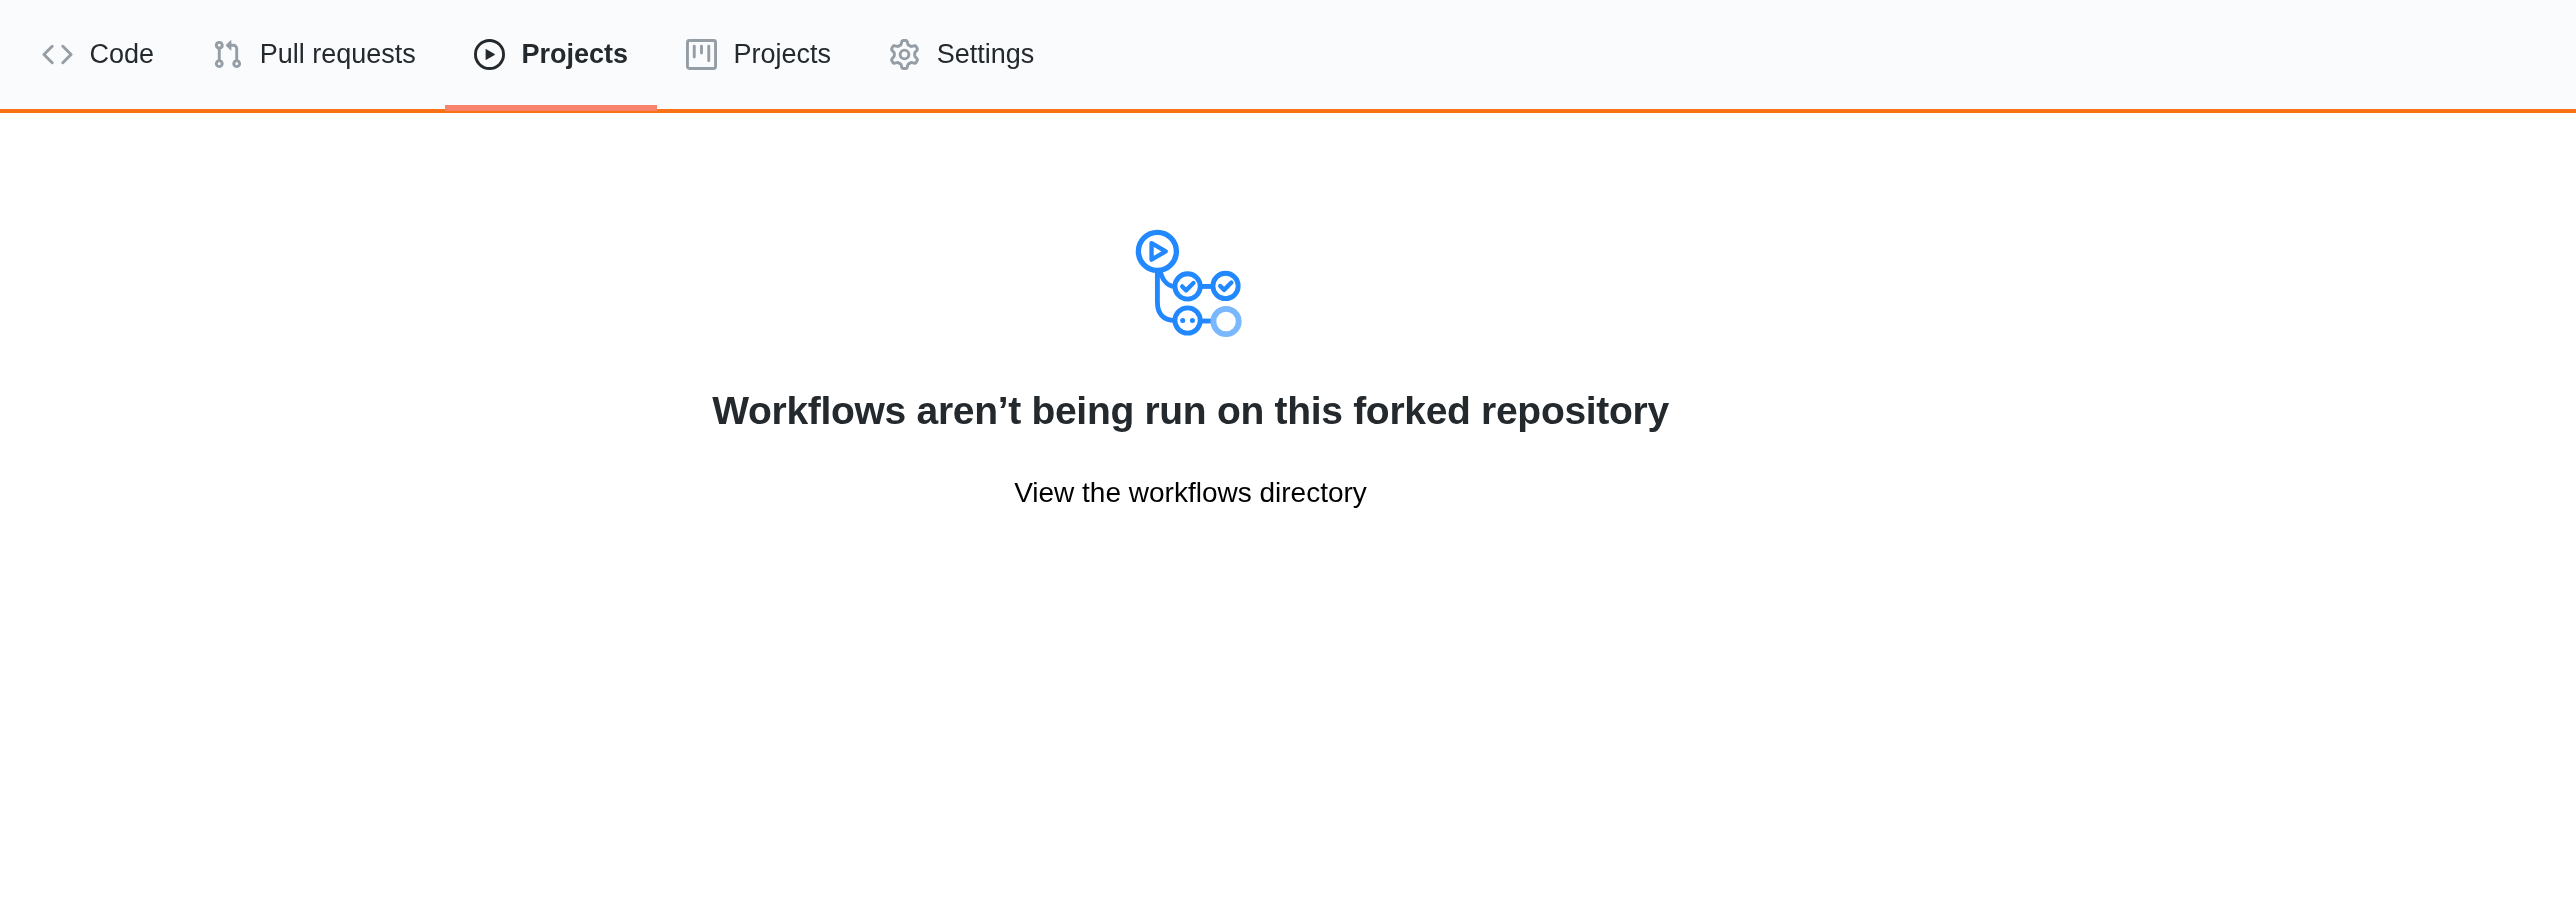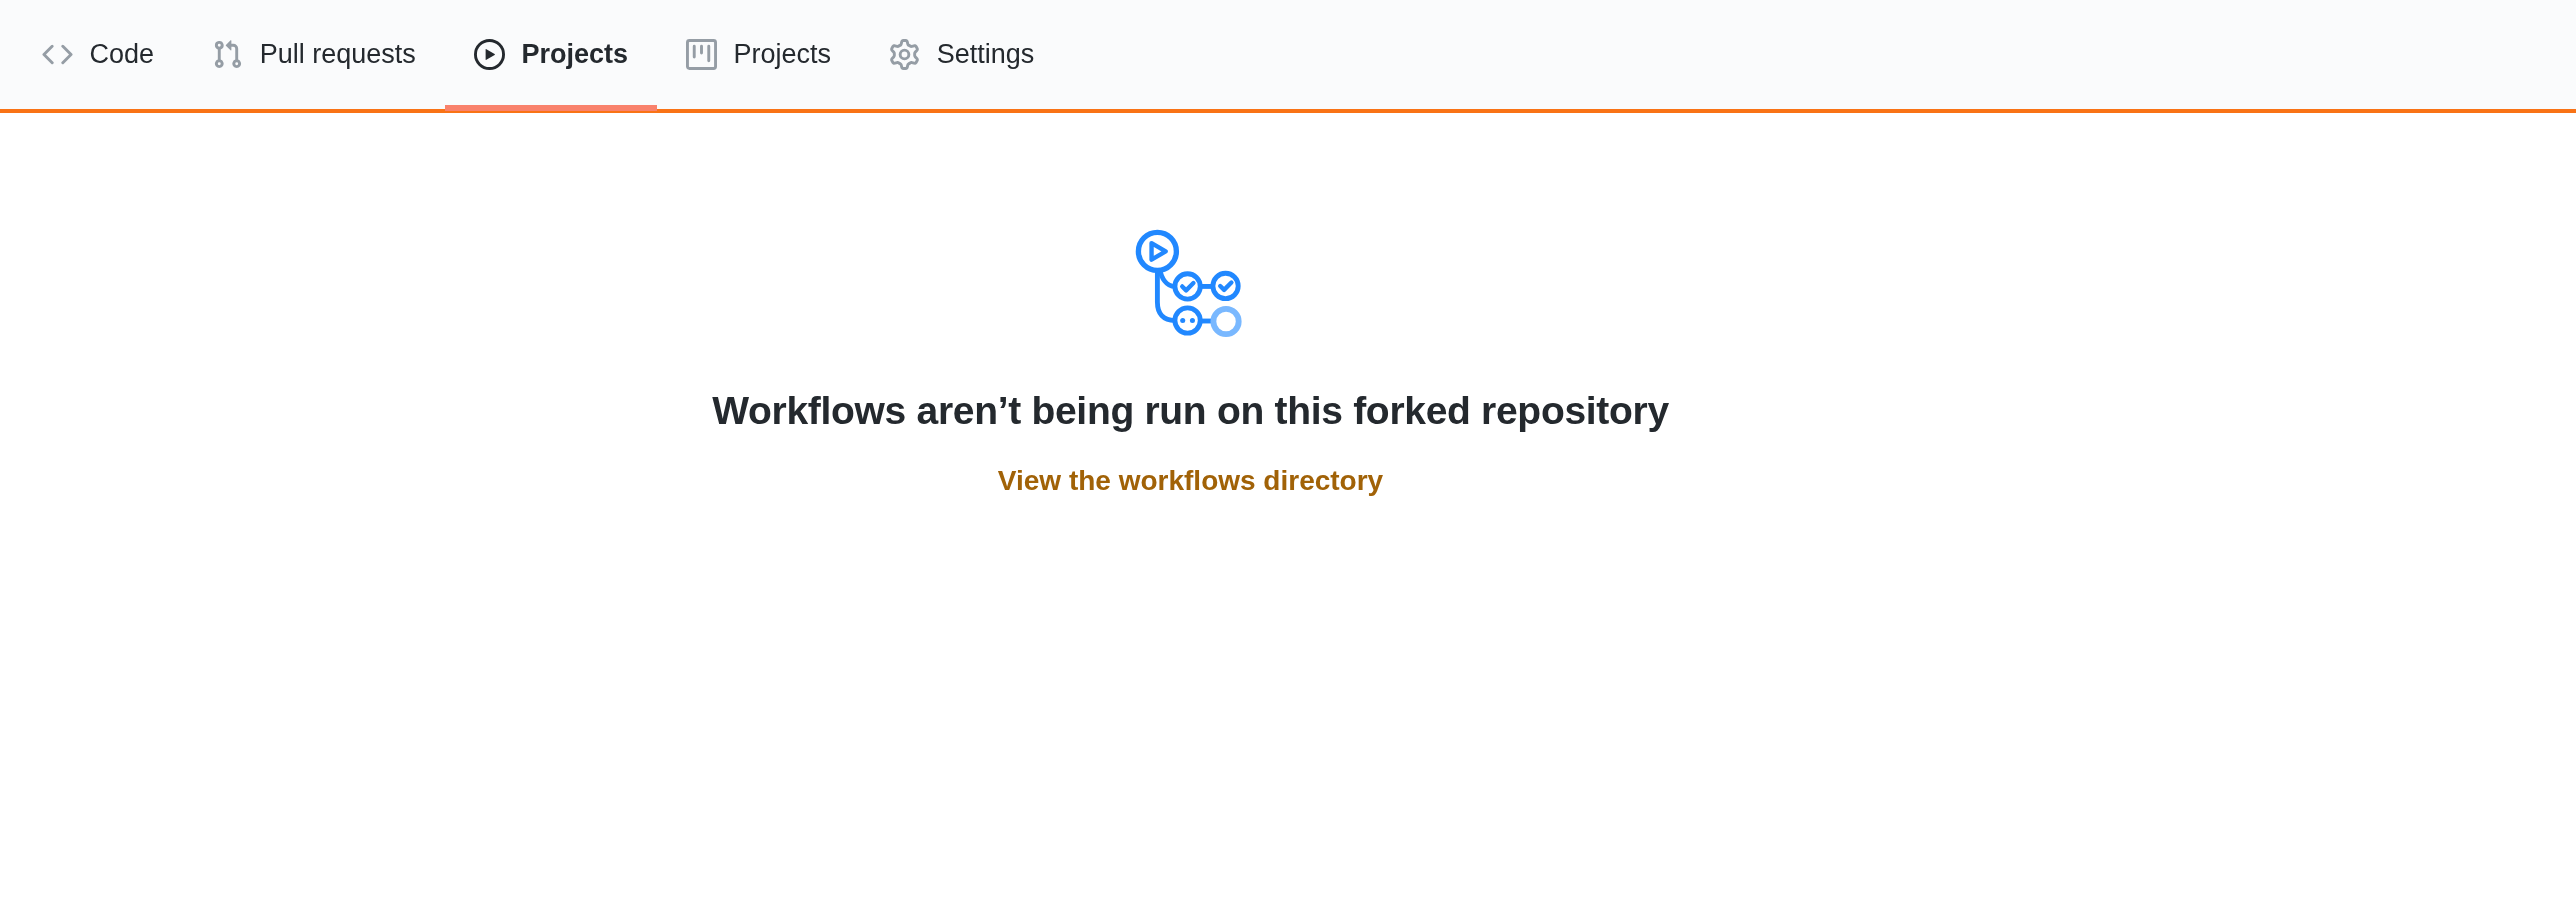--- a/index.html
+++ b/index.html
@@ -84,26 +84,25 @@
     font-weight: 700;
     line-height: 1;
     color: #ffffff;
     background: #28a745;
     border: 2px solid rgba(27, 31, 35, 0.15);
     border-radius: 11.7px;
     cursor: pointer;
   }
   .workflows-link {
     display: inline-block;
-    margin-top: 29px;
+    margin-top: 41px;
     font-size: 28px;
-    color: #a16207;
+    color: #000000;
     text-decoration: none;
     cursor: pointer;
-    font-weight: bold;
   }
 </style>
 </head>
 <body>
 
 <nav class="tabnav">
 
   <a class="tab">
     <span class="octicon">
       <svg viewBox="0 0 16 16" aria-hidden="true">

